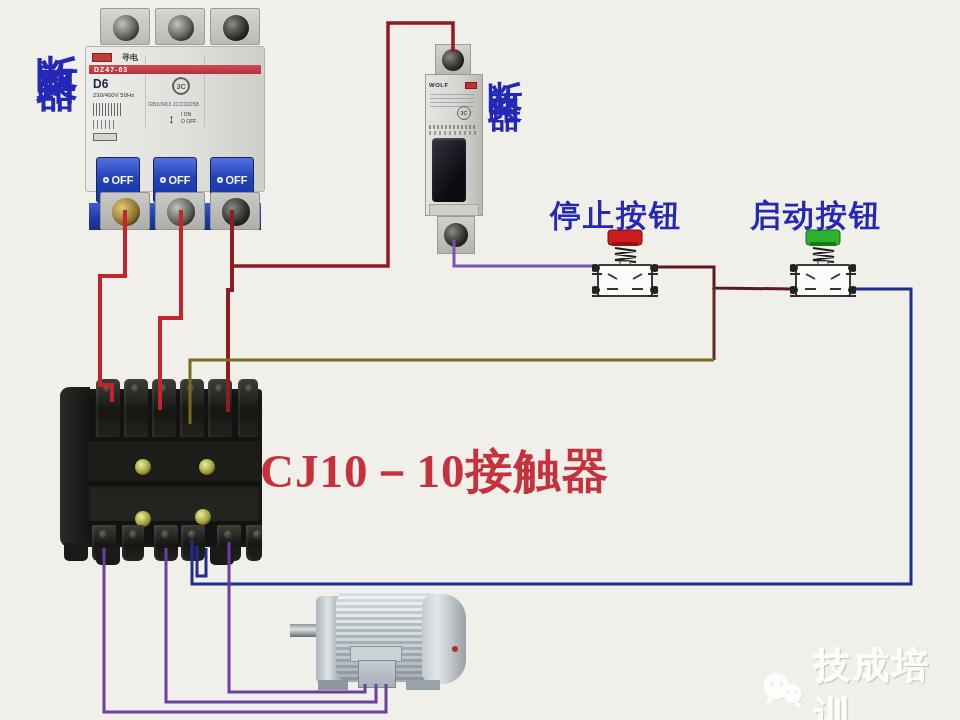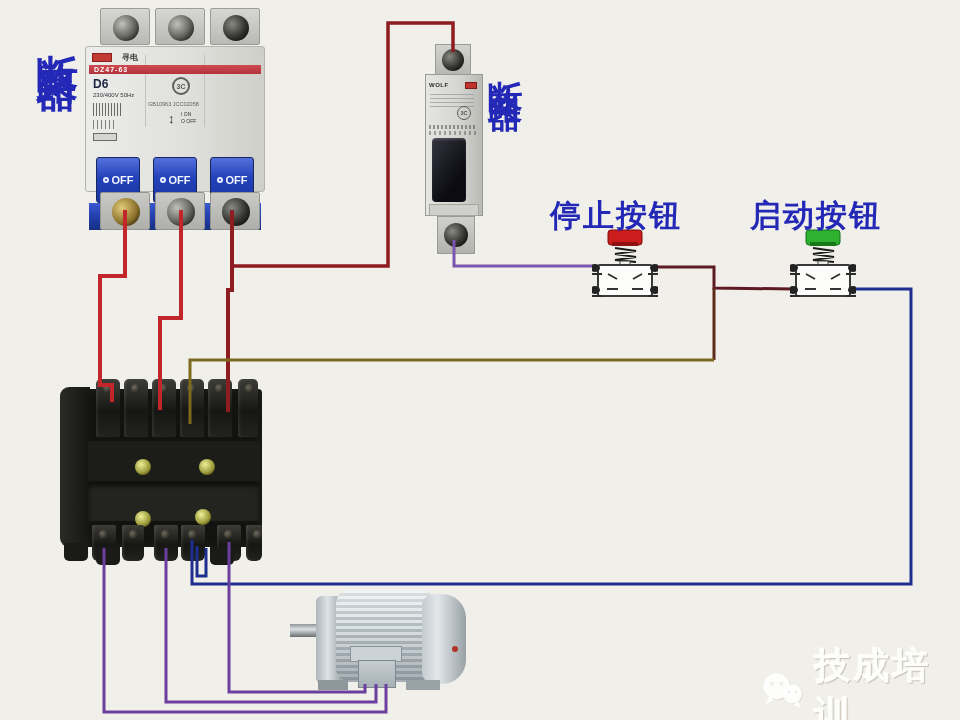--- a/index.html
+++ b/index.html
@@ -297,20 +297,21 @@
       <ellipse cx="3" cy="62" rx="5" ry="4" fill="#222"></ellipse>
       <ellipse cx="63" cy="62" rx="5" ry="4" fill="#222"></ellipse>
       <path d="M0 46 h10 M56 46 h10 M0 68 h10 M56 68 h10" stroke="#2a2a2a" stroke-width="2"></path>
     </svg>
   </div>
 
   <div id="lbl-b-left" class="abs vlabel">断路器</div>
   <div id="lbl-b-right" class="abs vlabel">断路器</div>
   <div id="lbl-start" class="abs hlabel">启动按钮</div>
   <div id="lbl-stop" class="abs hlabel">停止按钮</div>
+  <div id="lbl-contactor" class="abs">CJ10－10接触器</div>
 
   <div id="wm-brand" class="abs">
     <svg width="54" height="54" viewBox="0 0 54 54">
       <circle cx="21" cy="23" r="14" fill="#cfccc4" opacity=".55"></circle>
       <circle cx="20" cy="22" r="14" fill="#ffffff" opacity=".92"></circle>
       <path d="M12 33 l-4 8 9 -4 z" fill="#ffffff" opacity=".92"></path>
       <circle cx="38" cy="31" r="10" fill="#cfccc4" opacity=".55"></circle>
       <circle cx="37" cy="30" r="10" fill="#ffffff" opacity=".95"></circle>
       <path d="M43 38 l3 7 -8 -3 z" fill="#ffffff" opacity=".95"></path>
       <circle cx="15" cy="19" r="2" fill="#efede6"></circle>

